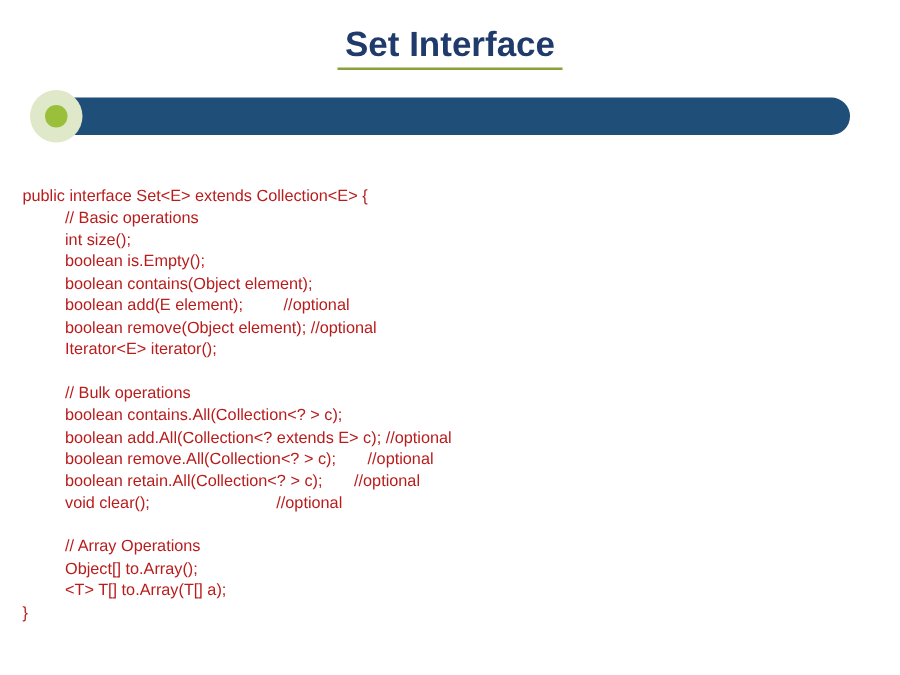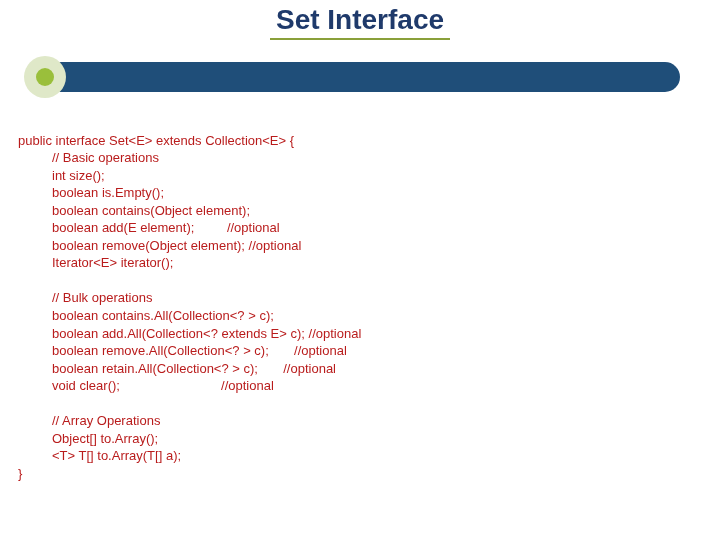--- a/index.html
+++ b/index.html
@@ -9,21 +9,21 @@
     background: #ffffff;
     font-family: Arial, Helvetica, sans-serif;
     position: relative;
     overflow: hidden;
   }
   .title {
     font-size: 28px;
     font-weight: bold;
     color: #1f3a6b;
     text-align: center;
-    padding-top: 4px;
+    padding-top: 20px;
     padding-bottom: 4px;
   }
   .banner-wrap {
     position: relative;
     height: 48px;
     margin-top: 6px;
   }
   .banner-bar {
     position: absolute;
     left: 40px;

